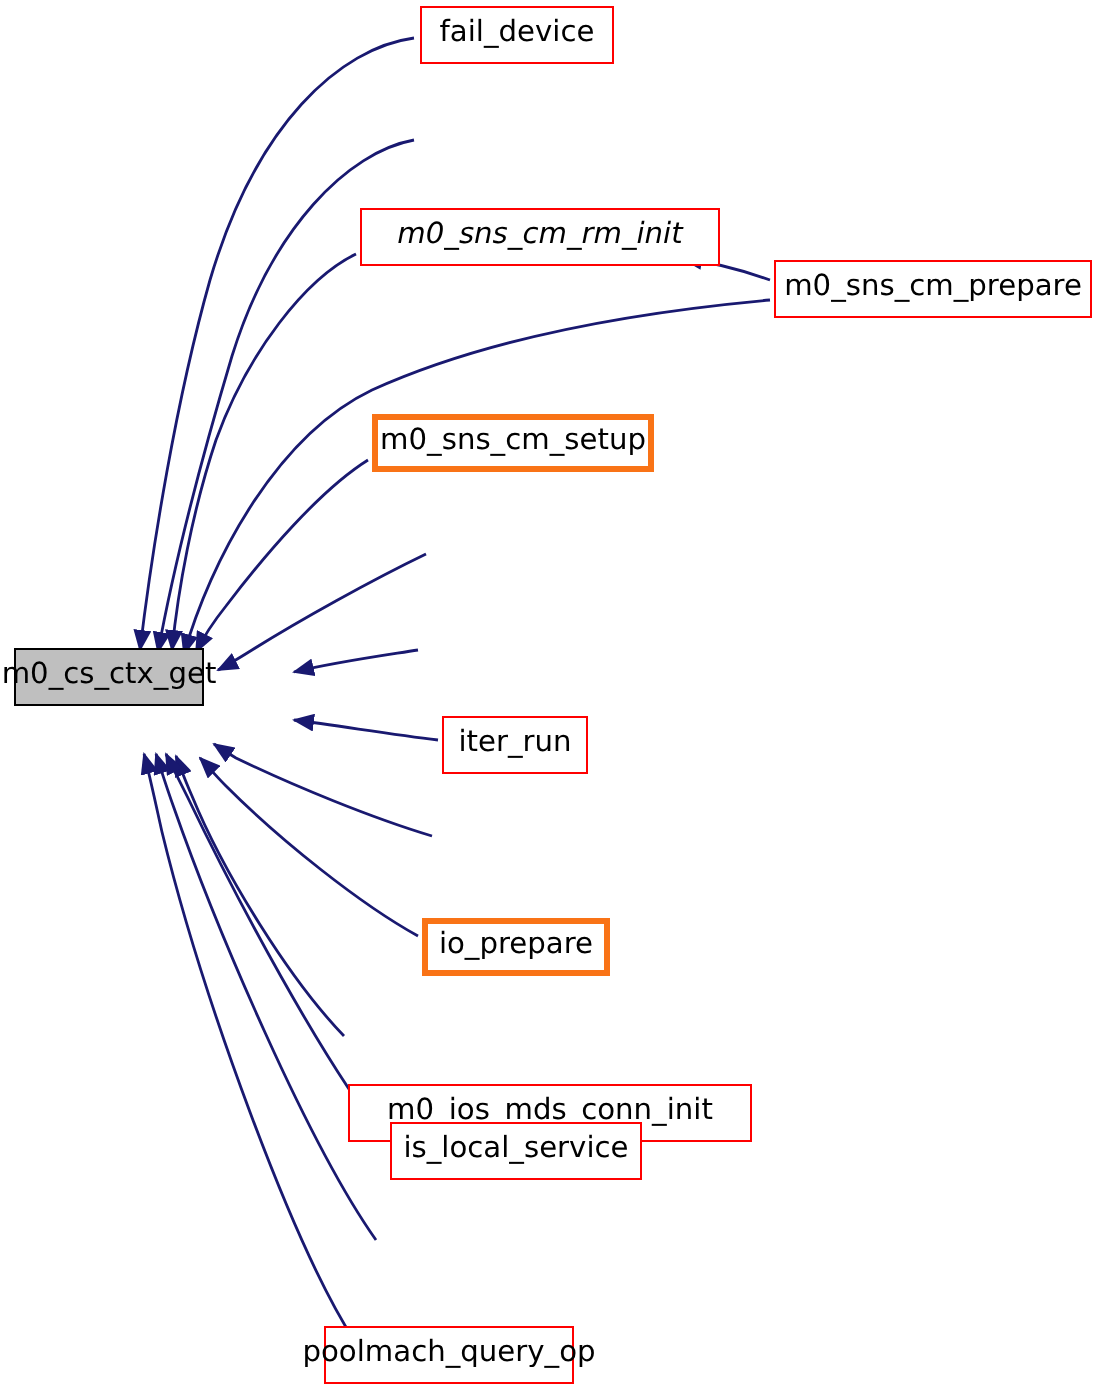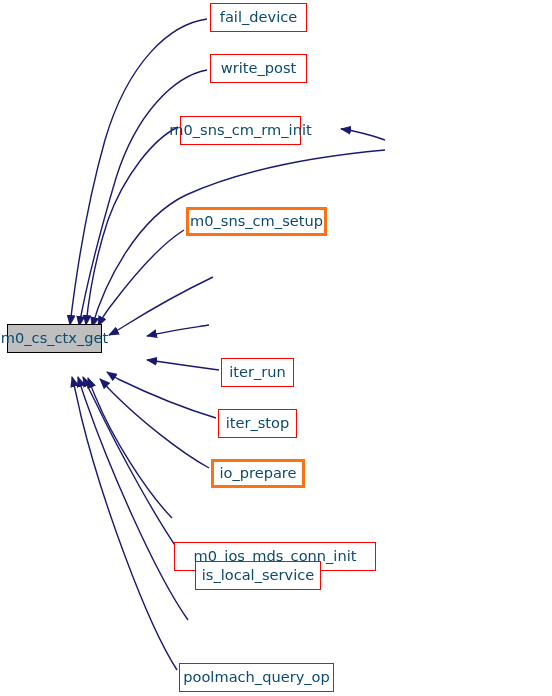--- a/index.html
+++ b/index.html
@@ -29,21 +29,21 @@
   .node {
     position: absolute;
     box-sizing: border-box;
     display: flex;
     align-items: center;
     justify-content: center;
     background: #ffffff;
     border: 1px solid #ff0000;
     font-size: 14.6px;
     line-height: 1;
-    color: #0c4a6e;
+    color: #000000;
     white-space: nowrap;
     letter-spacing: 0px;
   }
   .node.center {
     background: #bfbfbf;
     border: 1px solid #000000;
   }
   .node.plain {
     background: #ffffff;
     border: 3px solid #f97316;
@@ -98,41 +98,38 @@
       <path d="M177,670 C146,622 101,498 81,416 C77,398 74,384 72,377"></path>
     </g>
   </svg>
 
   <div class="node center" style="left: 7px; top: 324px; width: 95px; height: 29px;">
     <span>m0_cs_ctx_get</span>
   </div>
   <div class="node" style="left: 210px; top: 3px; width: 97px; height: 29px;">
     <span>fail_device</span>
   </div>
-  <div class="node" style="left: 210px; top: 54px; width: 97px; height: 29px;">
-    <span>write_post</span>
+  <div class="node" style="left: 180px; top: 104px; width: 180px; height: 29px; font-style: italic;">
+    <span>m0_sns_cm_rm_init</span>
   </div>
-  <div class="node" style="left: 180px; top: 116px; width: 121px; height: 29px;">
-    <span>m0_sns_cm_rm_init</span>
+  <div class="node" style="left: 387px; top: 130px; width: 159px; height: 29px;">
+    <span>m0_sns_cm_prepare</span>
   </div>
   <div class="node plain" style="left: 186px; top: 207px; width: 141px; height: 29px;">
     <span>m0_sns_cm_setup</span>
   </div>
   <div class="node" style="left: 221px; top: 358px; width: 73px; height: 29px;">
     <span>iter_run</span>
-  </div>
-  <div class="node" style="left: 218px; top: 409px; width: 79px; height: 29px;">
-    <span>iter_stop</span>
   </div>
   <div class="node plain" style="left: 211px; top: 459px; width: 94px; height: 29px; justify-content: center;">
     <span>io_prepare</span>
   </div>
   <div class="node" style="left: 174px; top: 510px; width: 202px; height: 29px; margin-top: 32px;">
     <span>m0_ios_mds_conn_init</span>
   </div>
   <div class="node" style="left: 195px; top: 561px; width: 126px; height: 29px;">
     <span>is_local_service</span>
   </div>
-  <div class="node" style="left: 179px; top: 663px; width: 155px; height: 29px;">
+  <div class="node" style="left: 162px; top: 663px; width: 125px; height: 29px;">
     <span>poolmach_query_op</span>
   </div>
 
 </div>
 
 </body></html>

